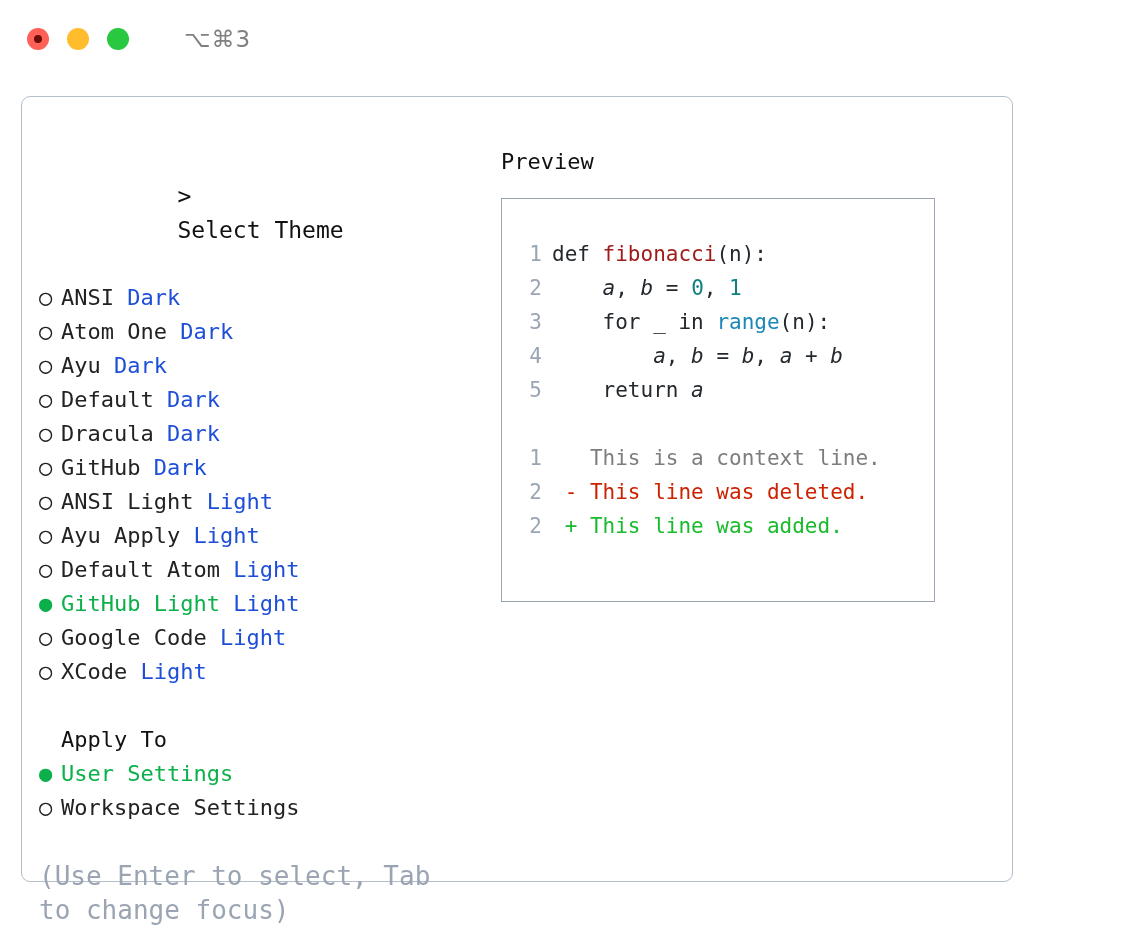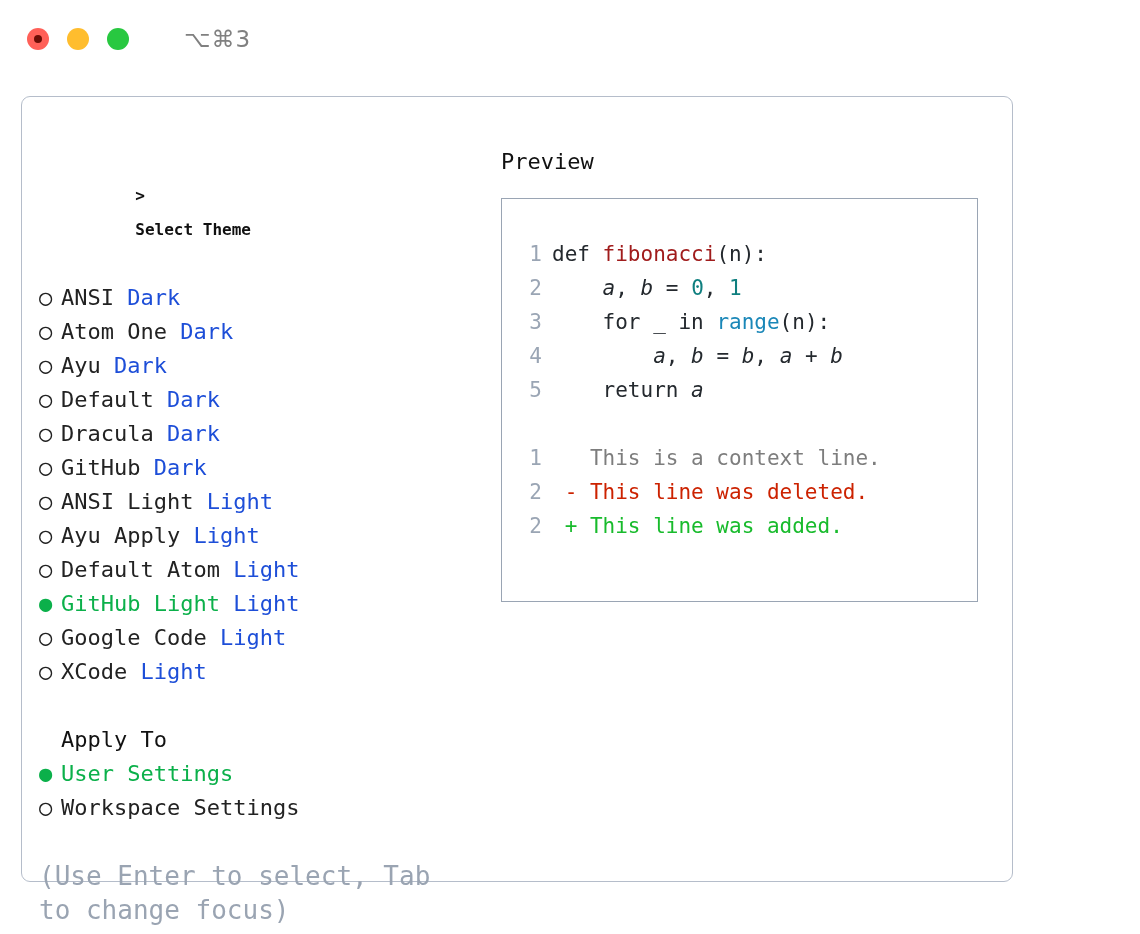--- a/index.html
+++ b/index.html
@@ -80,22 +80,22 @@
     height: 100%;
   }
   
   .left-col {
     position: absolute;
     left: 17px;
     top: 48px;
     width: 450px;
   }
   .header-line {
-    font-size: 16px;
-    font-weight: bold;
+    font-size: 23px;
+    font-weight: normal;
     color: #111111;
     line-height: 34px;
     white-space: pre;
   }
   .theme-list { margin-top: 0; }
   .row {
     font-size: 22px;
     line-height: 34px;
     color: #222222;
     white-space: pre;
@@ -135,21 +135,21 @@
     width: 490px;
   }
   .preview-title {
     font-size: 22px;
     color: #111111;
     line-height: 34px;
     white-space: pre;
   }
   .preview-box {
     margin-top: 19px;
-    width: 477px;
+    width: 434px;
     height: 404px;
     border: 1.5px solid #9aa5b4;
     box-sizing: border-box;
     background: #ffffff;
     padding: 38px 0 0 14px;
   }
   .code-line {
     font-size: 21px;
     line-height: 34px;
     white-space: pre;

